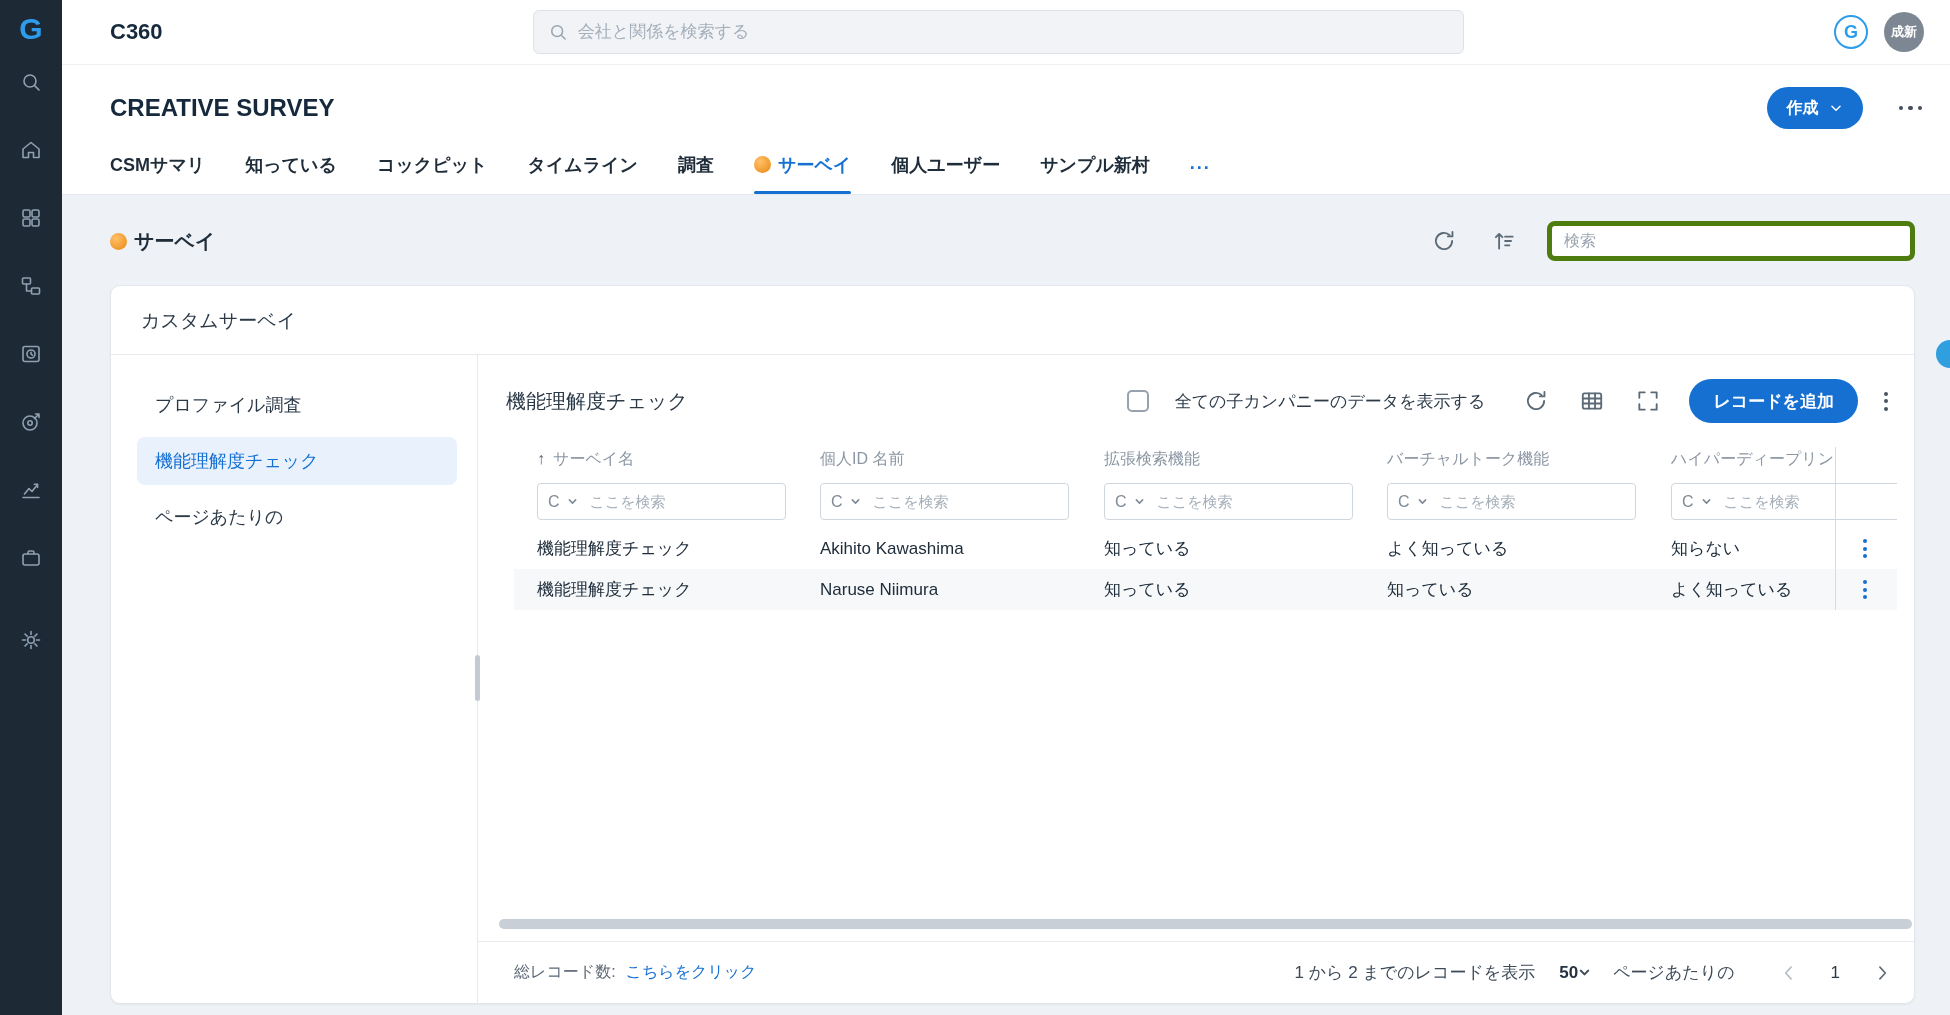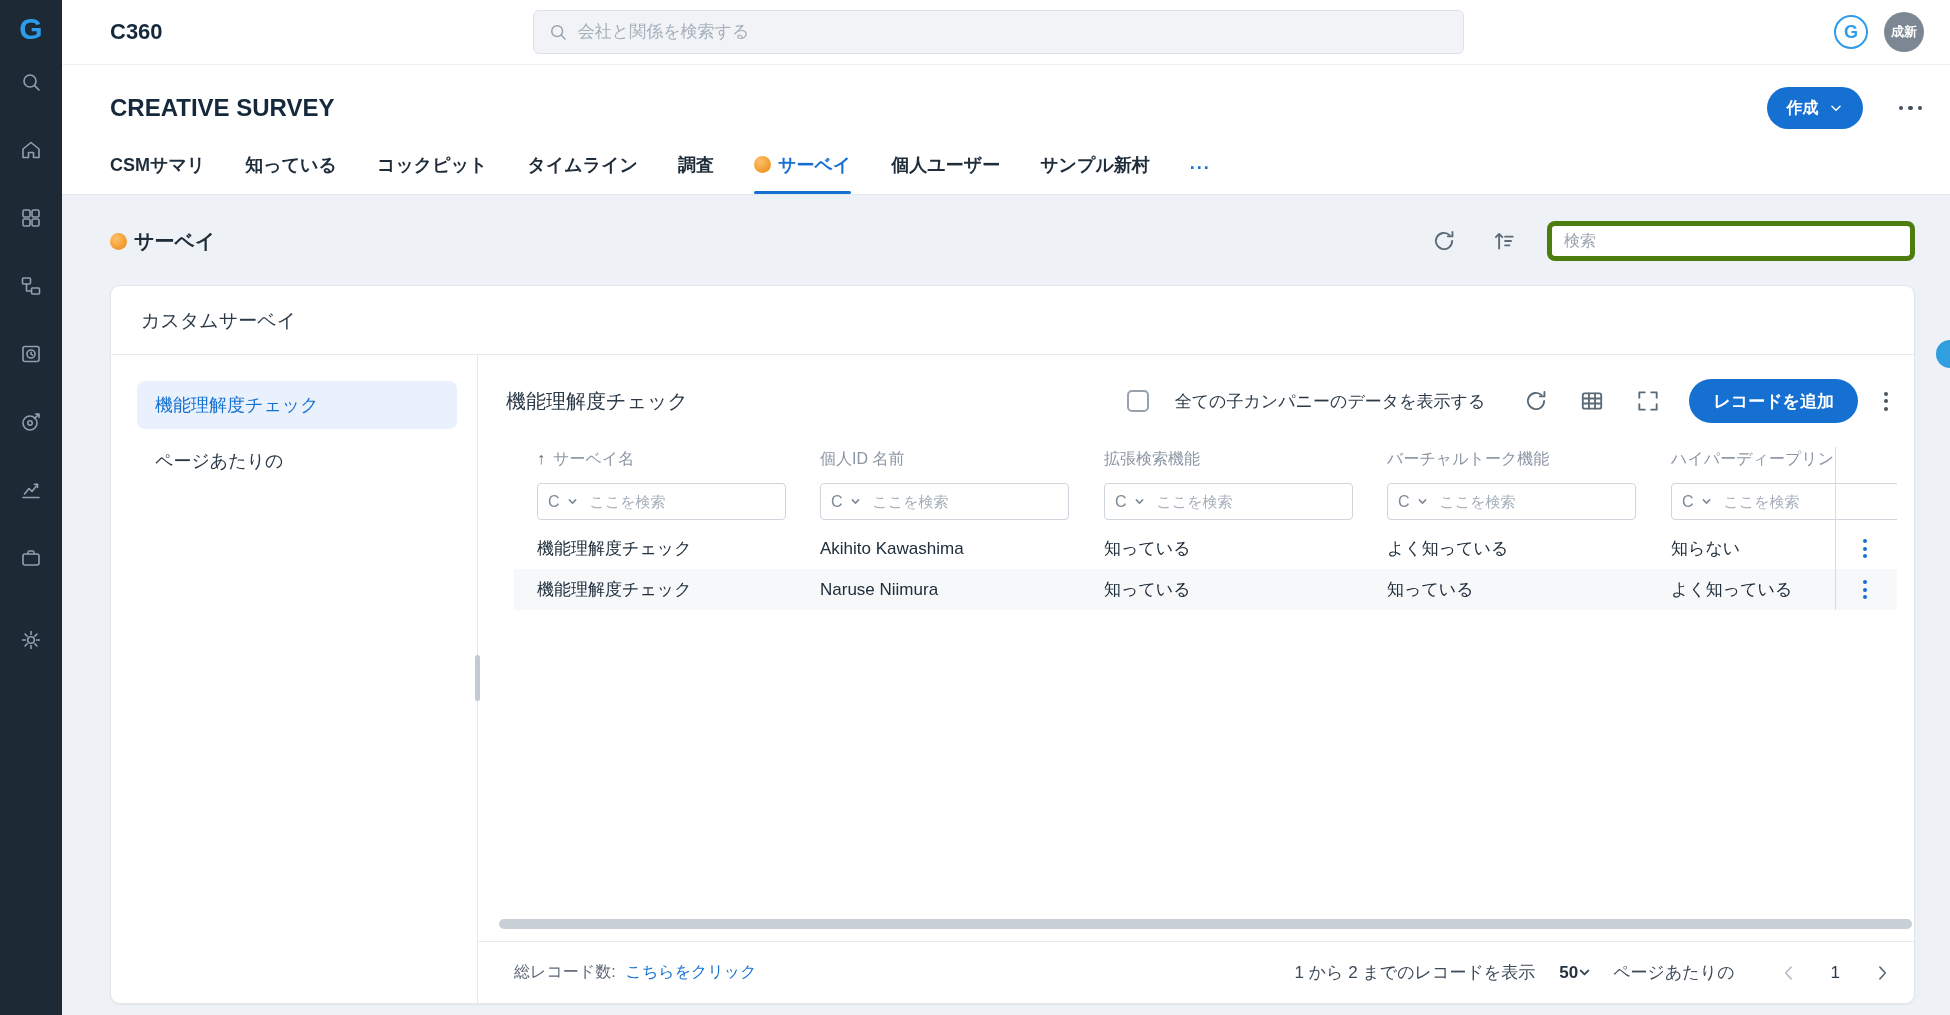--- a/index.html
+++ b/index.html
@@ -231,20 +231,21 @@
               <path d="M13 8 h7 M13 12 h5.5 M13 16 h4"></path>
             </svg></div>
         <input type="text" class="sec-search" placeholder="検索" style="">
       </div>
 
       <div class="card">
         <div class="card-head">カスタムサーベイ</div>
         <div class="card-body">
 
           <div class="left-nav">
+            <div class="nav-item">プロファイル調査</div>
             <div class="nav-item active">機能理解度チェック</div>
             <div class="nav-item">ページあたりの</div>
             <div class="divider-handle"></div>
           </div>
 
           <div class="panel">
 
             <div class="panel-head">
               <div class="panel-title">機能理解度チェック</div>
               <div class="chk-wrap">

